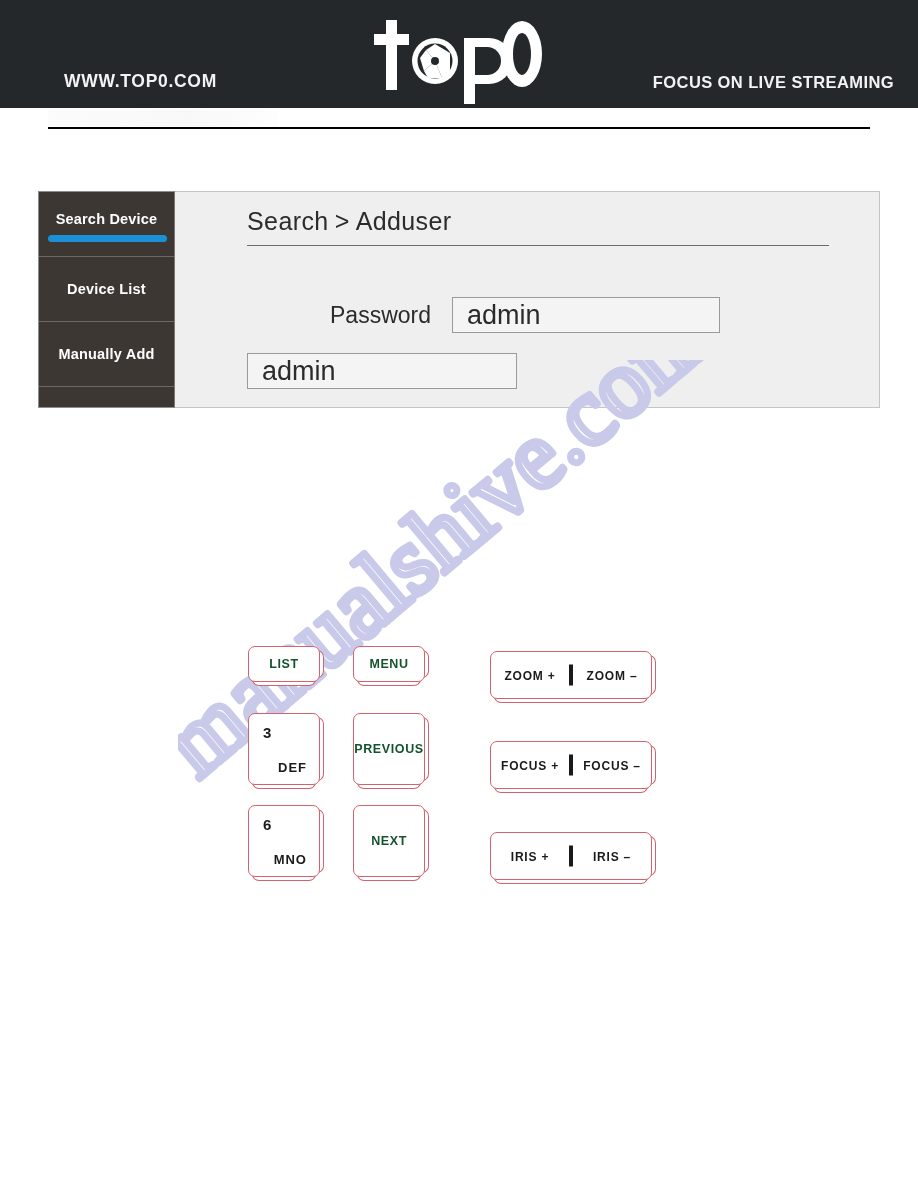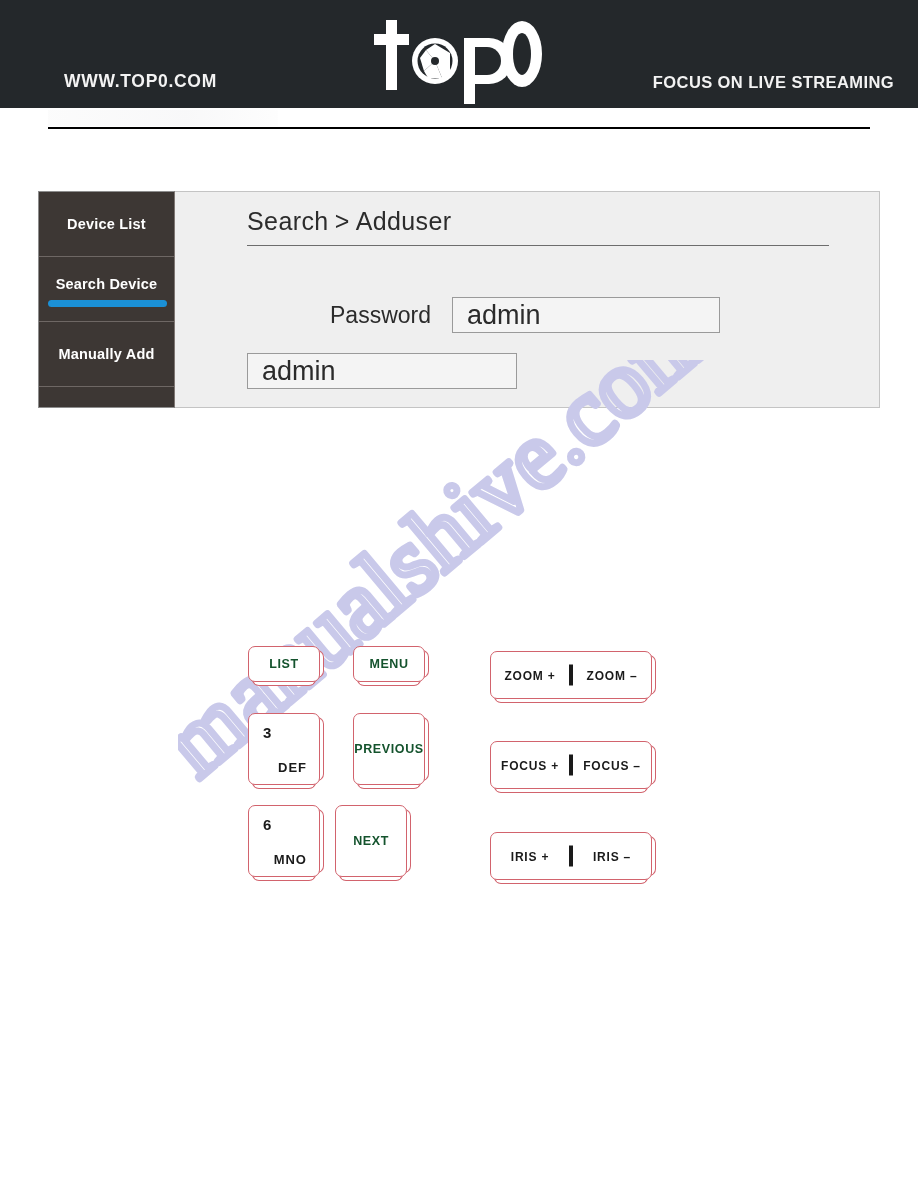--- a/index.html
+++ b/index.html
@@ -276,21 +276,21 @@
     background: #1a1a1a;
     flex: 0 0 auto;
   }
 
   
   .k-list     { left: 8px;   top: 6px;   width: 72px;  height: 36px; }
   .k-menu     { left: 113px; top: 6px;   width: 72px;  height: 36px; }
   .k-3        { left: 8px;   top: 73px;  width: 72px;  height: 72px; }
   .k-previous { left: 113px; top: 73px;  width: 72px;  height: 72px; }
   .k-6        { left: 8px;   top: 165px; width: 72px;  height: 72px; }
-  .k-next     { left: 95px; top: 165px; width: 72px;  height: 72px; }
+  .k-next     { left: 113px; top: 165px; width: 72px;  height: 72px; }
   .k-zoom     { left: 250px; top: 11px;  width: 162px; height: 48px; }
   .k-focus    { left: 250px; top: 101px; width: 162px; height: 48px; }
   .k-iris     { left: 250px; top: 192px; width: 162px; height: 48px; }
 </style>
 </head>
 <body>
 
 <div id="page">
 
   <div class="header-bar">
@@ -327,26 +327,26 @@
 
     <div class="tagline">FOCUS ON LIVE STREAMING</div>
   </div>
 
   <div class="ghost-strip"></div>
   <div class="head-rule"></div>
 
   <div class="app-shot">
 
     <div class="sidebar">
-      <div class="side-item tall">
-        <span class="side-label">Device List</span>
-      </div>
       <div class="side-item tall active">
         <span class="side-label">Search Device</span>
         <span class="active-underline"></span>
+      </div>
+      <div class="side-item tall">
+        <span class="side-label">Device List</span>
       </div>
       <div class="side-item tall">
         <span class="side-label">Manually Add</span>
       </div>
       <div class="side-item blank">
         <span class="side-label"></span>
       </div>
     </div>
 
     <div class="panel">

